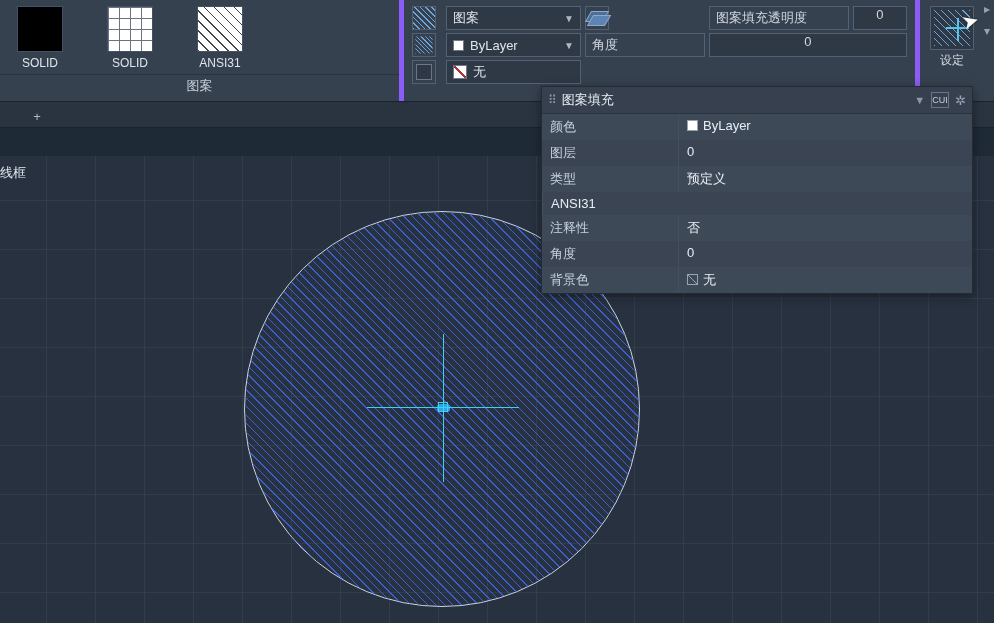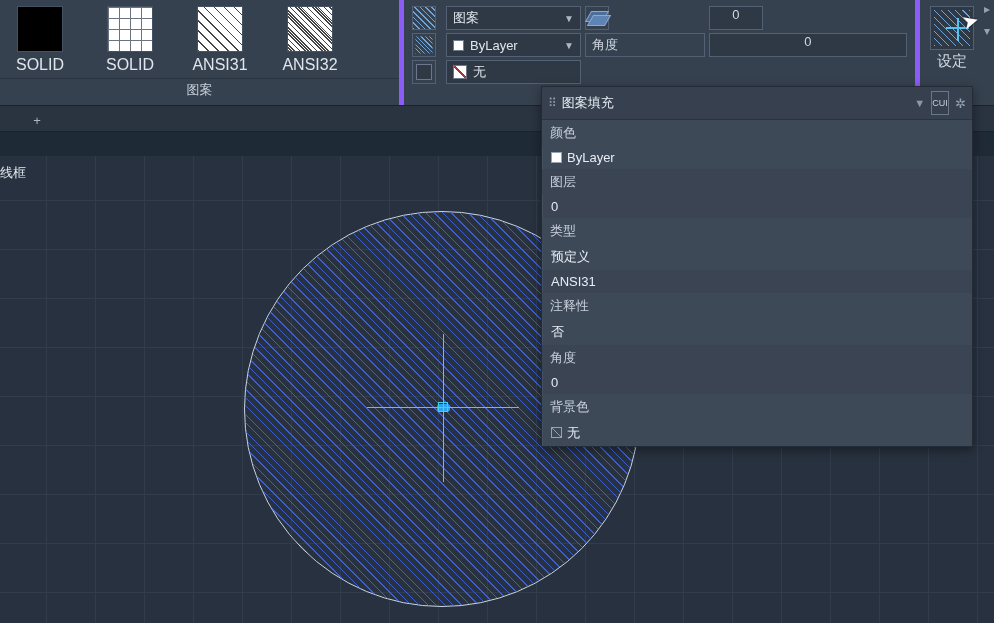--- a/index.html
+++ b/index.html
@@ -8,33 +8,33 @@
   
   .ribbon { display: flex; background: #36414f; border-bottom: 1px solid #1a222d; }
   .ribbon-panel { border-right: 5px solid #8b5cf6; display: flex; flex-direction: column; }
   .ribbon-panel-title { text-align: center; padding: 2px 0 6px 0; color: #c5ced9; font-size: 13px; border-top: 1px solid #2a3340; }
 
   
   .patterns-body { display: flex; align-items: flex-start; padding: 6px 10px 4px 10px; gap: 30px; }
   .pattern-swatch { display: flex; flex-direction: column; align-items: center; min-width: 60px; cursor: pointer; }
   .pattern-swatch .thumb { width: 46px; height: 46px; background: #fff; border: 1px solid #455164; margin-bottom: 4px; }
   .pattern-swatch .thumb.solid { background: #000; }
-  .pattern-swatch .label { font-size: 16px; color: #dfe5ec; }
+  .pattern-swatch .label { font-size: 12px; color: #dfe5ec; }
 
   
   .props-body { flex: 1; display: grid; grid-template-columns: 30px 1fr 120px auto; gap: 3px 4px; padding: 6px 8px 6px 8px; align-content: start; }
   .cell-icon { width: 24px; height: 24px; border: 1px solid #546175; background: #36414f; display:flex; align-items:center; justify-content:center; }
   .dd { height: 24px; border: 1px solid #546175; background: #2f3946; display: flex; align-items: center; padding: 0 6px; color: #dfe5ec; position: relative; }
   .dd .chev { margin-left: auto; font-size: 10px; color: #aeb8c5; }
   .num-field { height: 24px; border: 1px solid #546175; background: #2f3946; text-align: center; padding: 0 6px; }
   .label-inset { height: 24px; border: 1px solid #546175; background: #36414f; display:flex; align-items:center; padding:0 6px; color:#cfd6e0; }
 
   .settings-btn { display:flex; flex-direction:column; align-items:center; justify-content:center; padding:6px 10px 4px 10px; }
   .settings-btn .big-icon { width:44px; height:44px; border:1px solid #546175; background:#2f3946; position:relative; }
-  .settings-btn .label { font-size:15px; margin-top:2px; }
+  .settings-btn .label { font-size:12px; margin-top:2px; }
 
   
   .tabstrip { height: 26px; background: #2a3340; display: flex; align-items: flex-end; padding-left: 22px; border-bottom: 1px solid #1a222d; }
   .file-tab { background: #1f2a37; color: #d0d7e0; padding: 4px 12px 4px 14px; display:flex; align-items:center; gap:18px; border-top-left-radius: 4px; border-top-right-radius: 0; }
   .file-tab .close { color: #aeb8c5; font-size: 14px; cursor:pointer; }
   .new-tab { width: 22px; text-align:center; color:#aeb8c5; margin-left:4px; padding-bottom:3px; }
 
   
   .canvas { position: absolute; left:0; right:0; bottom:0; top: 156px; background: #28313f; }
   .grid-bg { position:absolute; inset:0; background-image:
@@ -49,22 +49,22 @@
   .cross-h { position:absolute; left:367px; top:251px; width:152px; height:1px; background:#41d0e8; }
   .cross-v { position:absolute; left:443px; top:178px; width:1px; height:148px; background:#41d0e8; }
   .pickbox { position:absolute; left:438px; top:246px; width:10px; height:10px; border:1px solid #41d0e8; }
   .center-dot { position:absolute; left:437px; top:248px; width:13px; height:8px; border-radius:3px; background:#2aa3f0; }
 
   
   .palette { position:absolute; left:541px; top:86px; width:432px; background:#3a4453; border:1px solid #232b36; box-shadow:0 3px 10px rgba(0,0,0,0.4); }
   .palette .title { display:flex; align-items:center; padding:4px 6px; background:#36404e; color:#e8edf5; border-bottom:1px solid #2a3340; }
   .palette .title .grip { letter-spacing:-1px; color:#8c97a7; margin-right:6px; font-size:12px; }
   .palette .title .chev { margin-left:auto; font-size:11px; color:#8c97a7; margin-right:6px; }
-  .palette .title .cui-box { width:18px; height:24px; border:1px solid #6b7789; display:flex; align-items:center; justify-content:center; font-size:9px; color:#c7cfda; }
-  .palette .row { display:flex;flex-direction:column; }
+  .palette .title .cui-box { width:18px; height:16px; border:1px solid #6b7789; display:flex; align-items:center; justify-content:center; font-size:9px; color:#c7cfda; }
+  .palette .row { display:flex; }
   .palette .row > div { padding:4px 8px; }
   .palette .k { width:136px; color:#c8d0db; }
   .palette .v { flex:1; color:#e8edf5; border-left:1px solid #44505f; }
   .palette .row:nth-child(even){ background:#3e4958; }
   .sw-box { display:inline-block; width:11px; height:11px; border:1px solid #98a3b2; background:#fff; margin-right:5px; vertical-align:-1px; }
   .sw-diag { background:linear-gradient(45deg, transparent 45%, #98a3b2 45% 55%, transparent 55%); }
 
   
   .thumb.angle { background:
     linear-gradient(#6b7280 1px, transparent 1px) 0 0/100% 11px,
@@ -100,42 +100,39 @@
         <div class="label">SOLID</div>
       </div>
       <div class="pattern-swatch">
         <div class="thumb angle"></div>
         <div class="label">SOLID</div>
       </div>
       <div class="pattern-swatch">
         <div class="thumb ansi31"></div>
         <div class="label">ANSI31</div>
       </div>
-      <div class="pattern-swatch">
-        <div class="thumb ansi32"></div>
-        <div class="label">ANSI32</div>
-      </div>
     </div>
     <div class="ribbon-panel-title">图案</div>
   </div>
 
   <div class="ribbon-panel ribbon-flex">
     <div class="props-body">
 
       <div class="cell-icon">
           <div class="hatch-diag-ic"></div>
         </div>
       <div class="dd">
         <span>图案</span>
         <span class="chev">▼</span>
       </div>
       <div class="cell-icon" style="width:24px">
           <div class="layers-ic"></div>
         </div>
       <div style="display:flex; gap:4px;">
+        <div class="label-inset" style="width:140px">图案填充透明度</div>
         <div class="num-field" style="width:54px">0</div>
       </div>
 
       <div class="cell-icon">
           <div class="hatch-diag-ic" style="transform:scale(.78)"></div>
         </div>
       <div class="dd">
         <span class="dd-colorchip"></span>
         <span>ByLayer</span>
         <span class="chev">▼</span>

